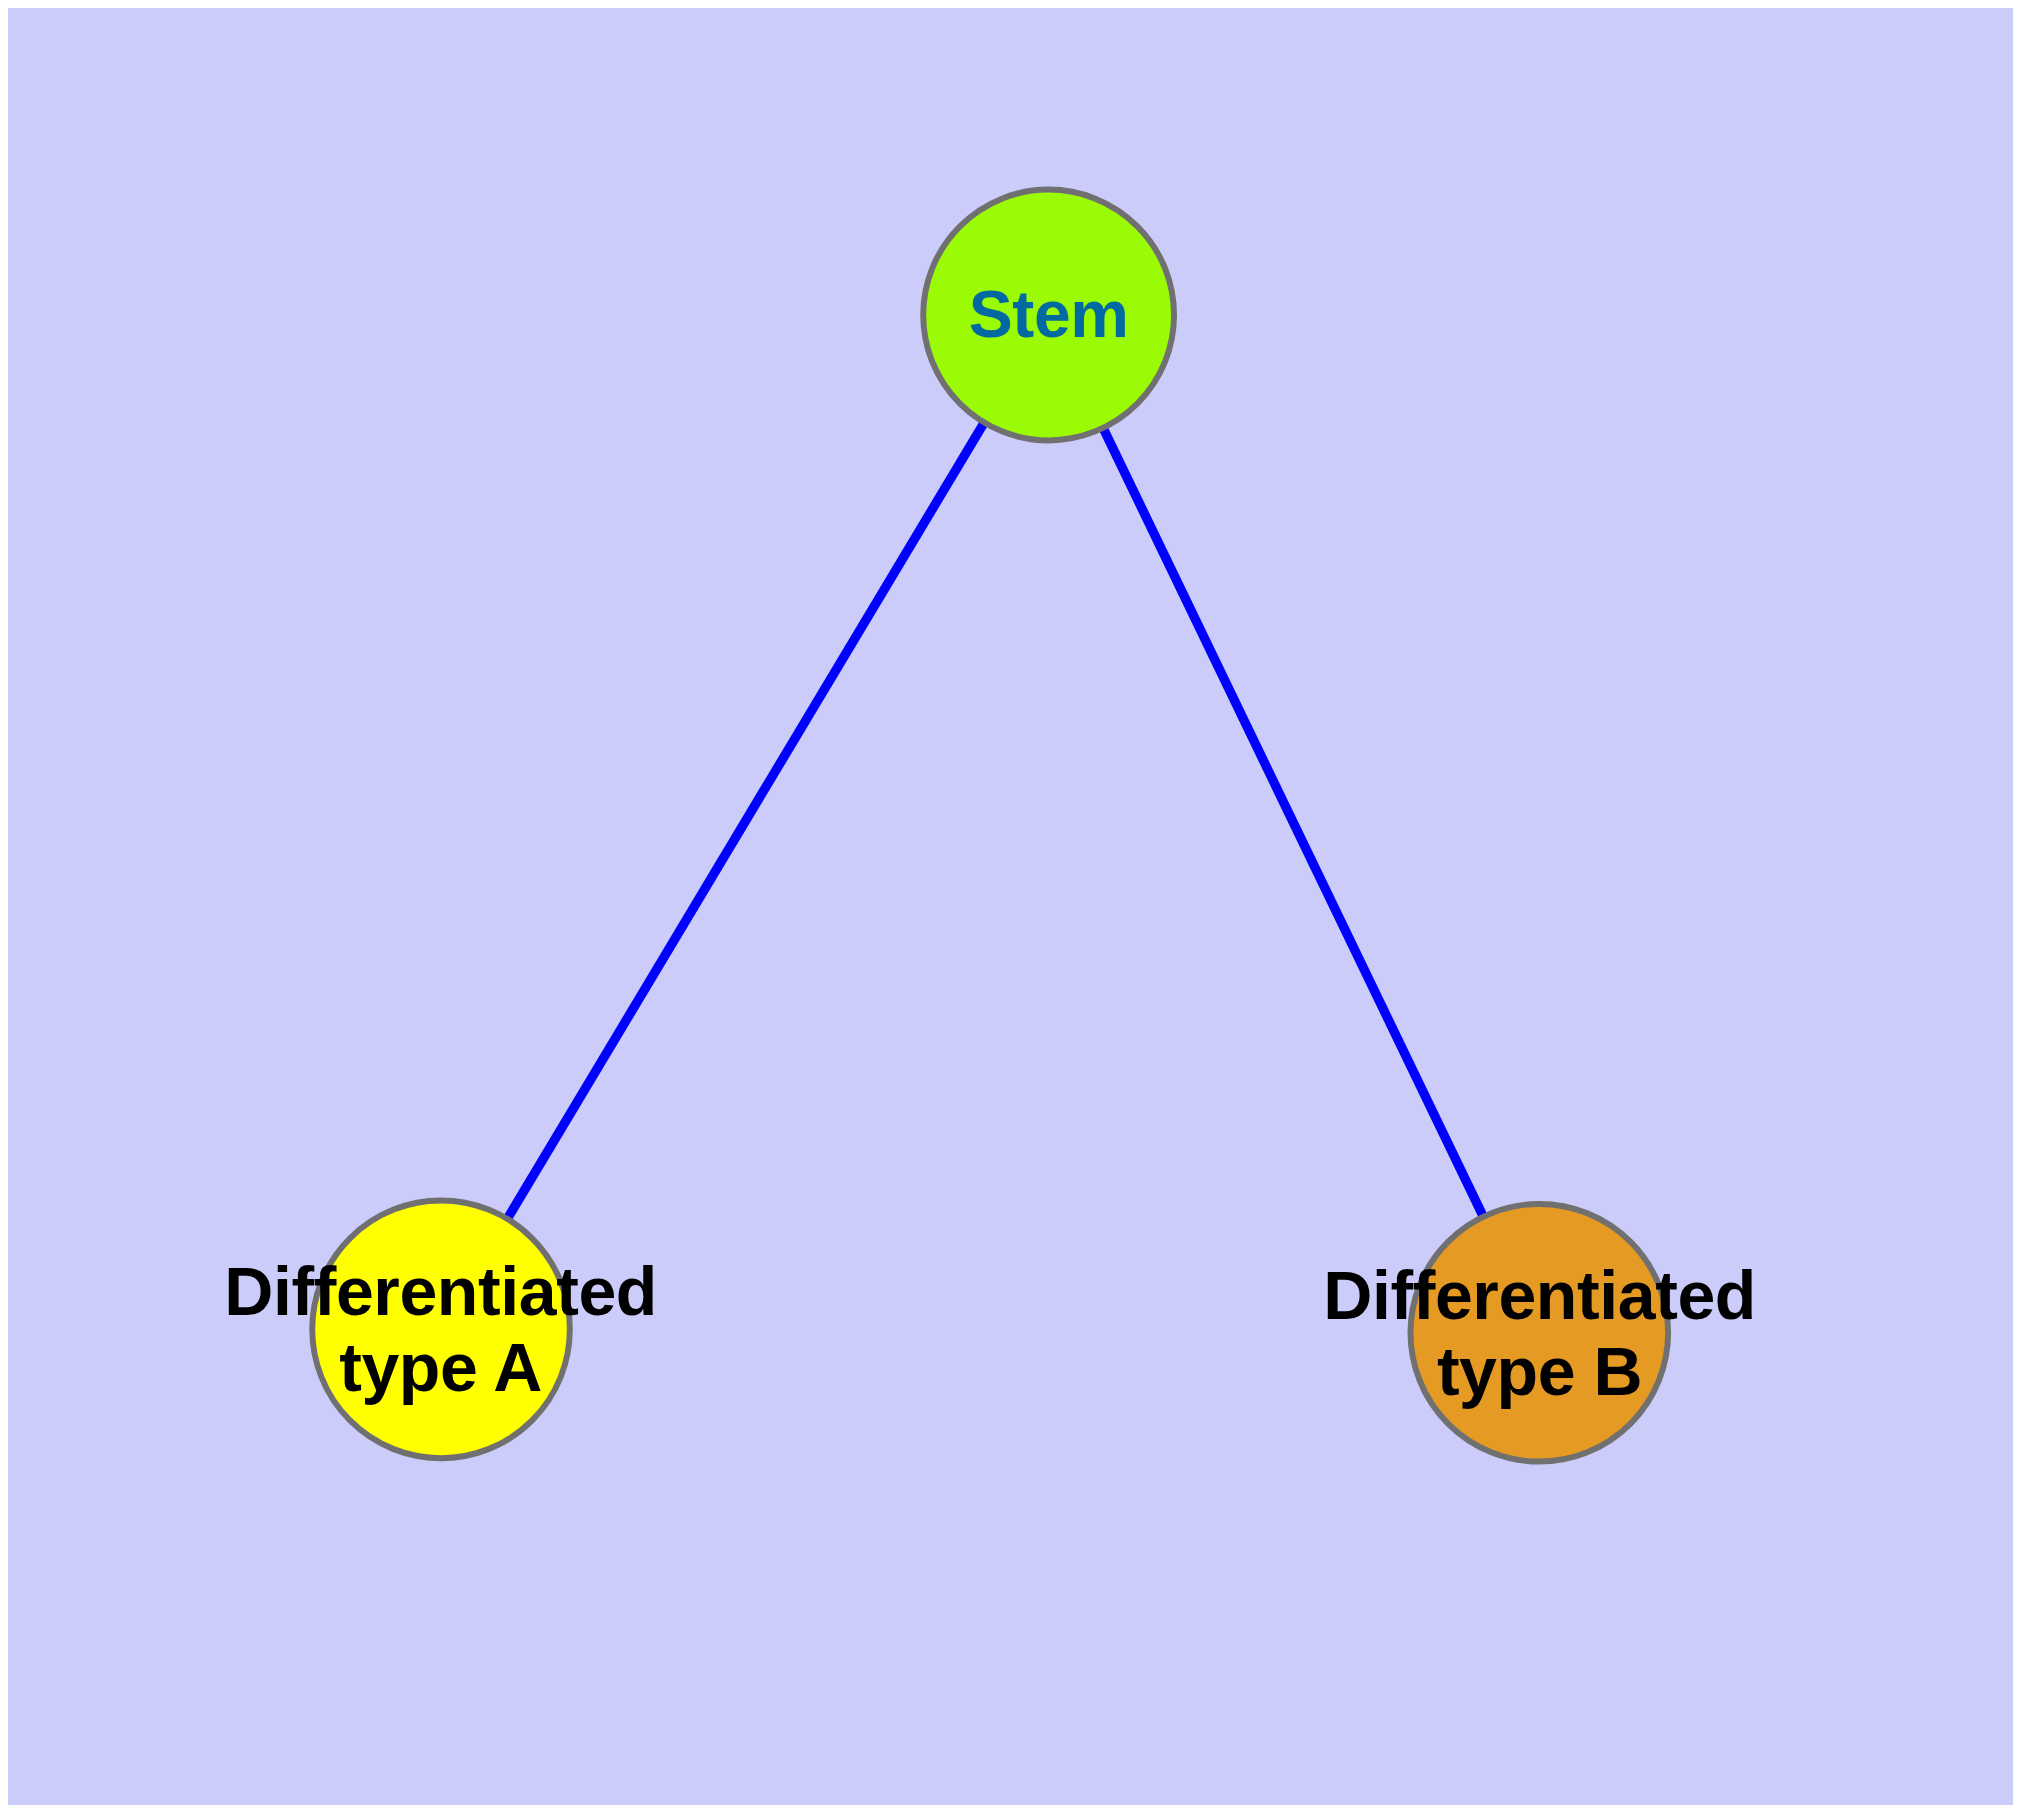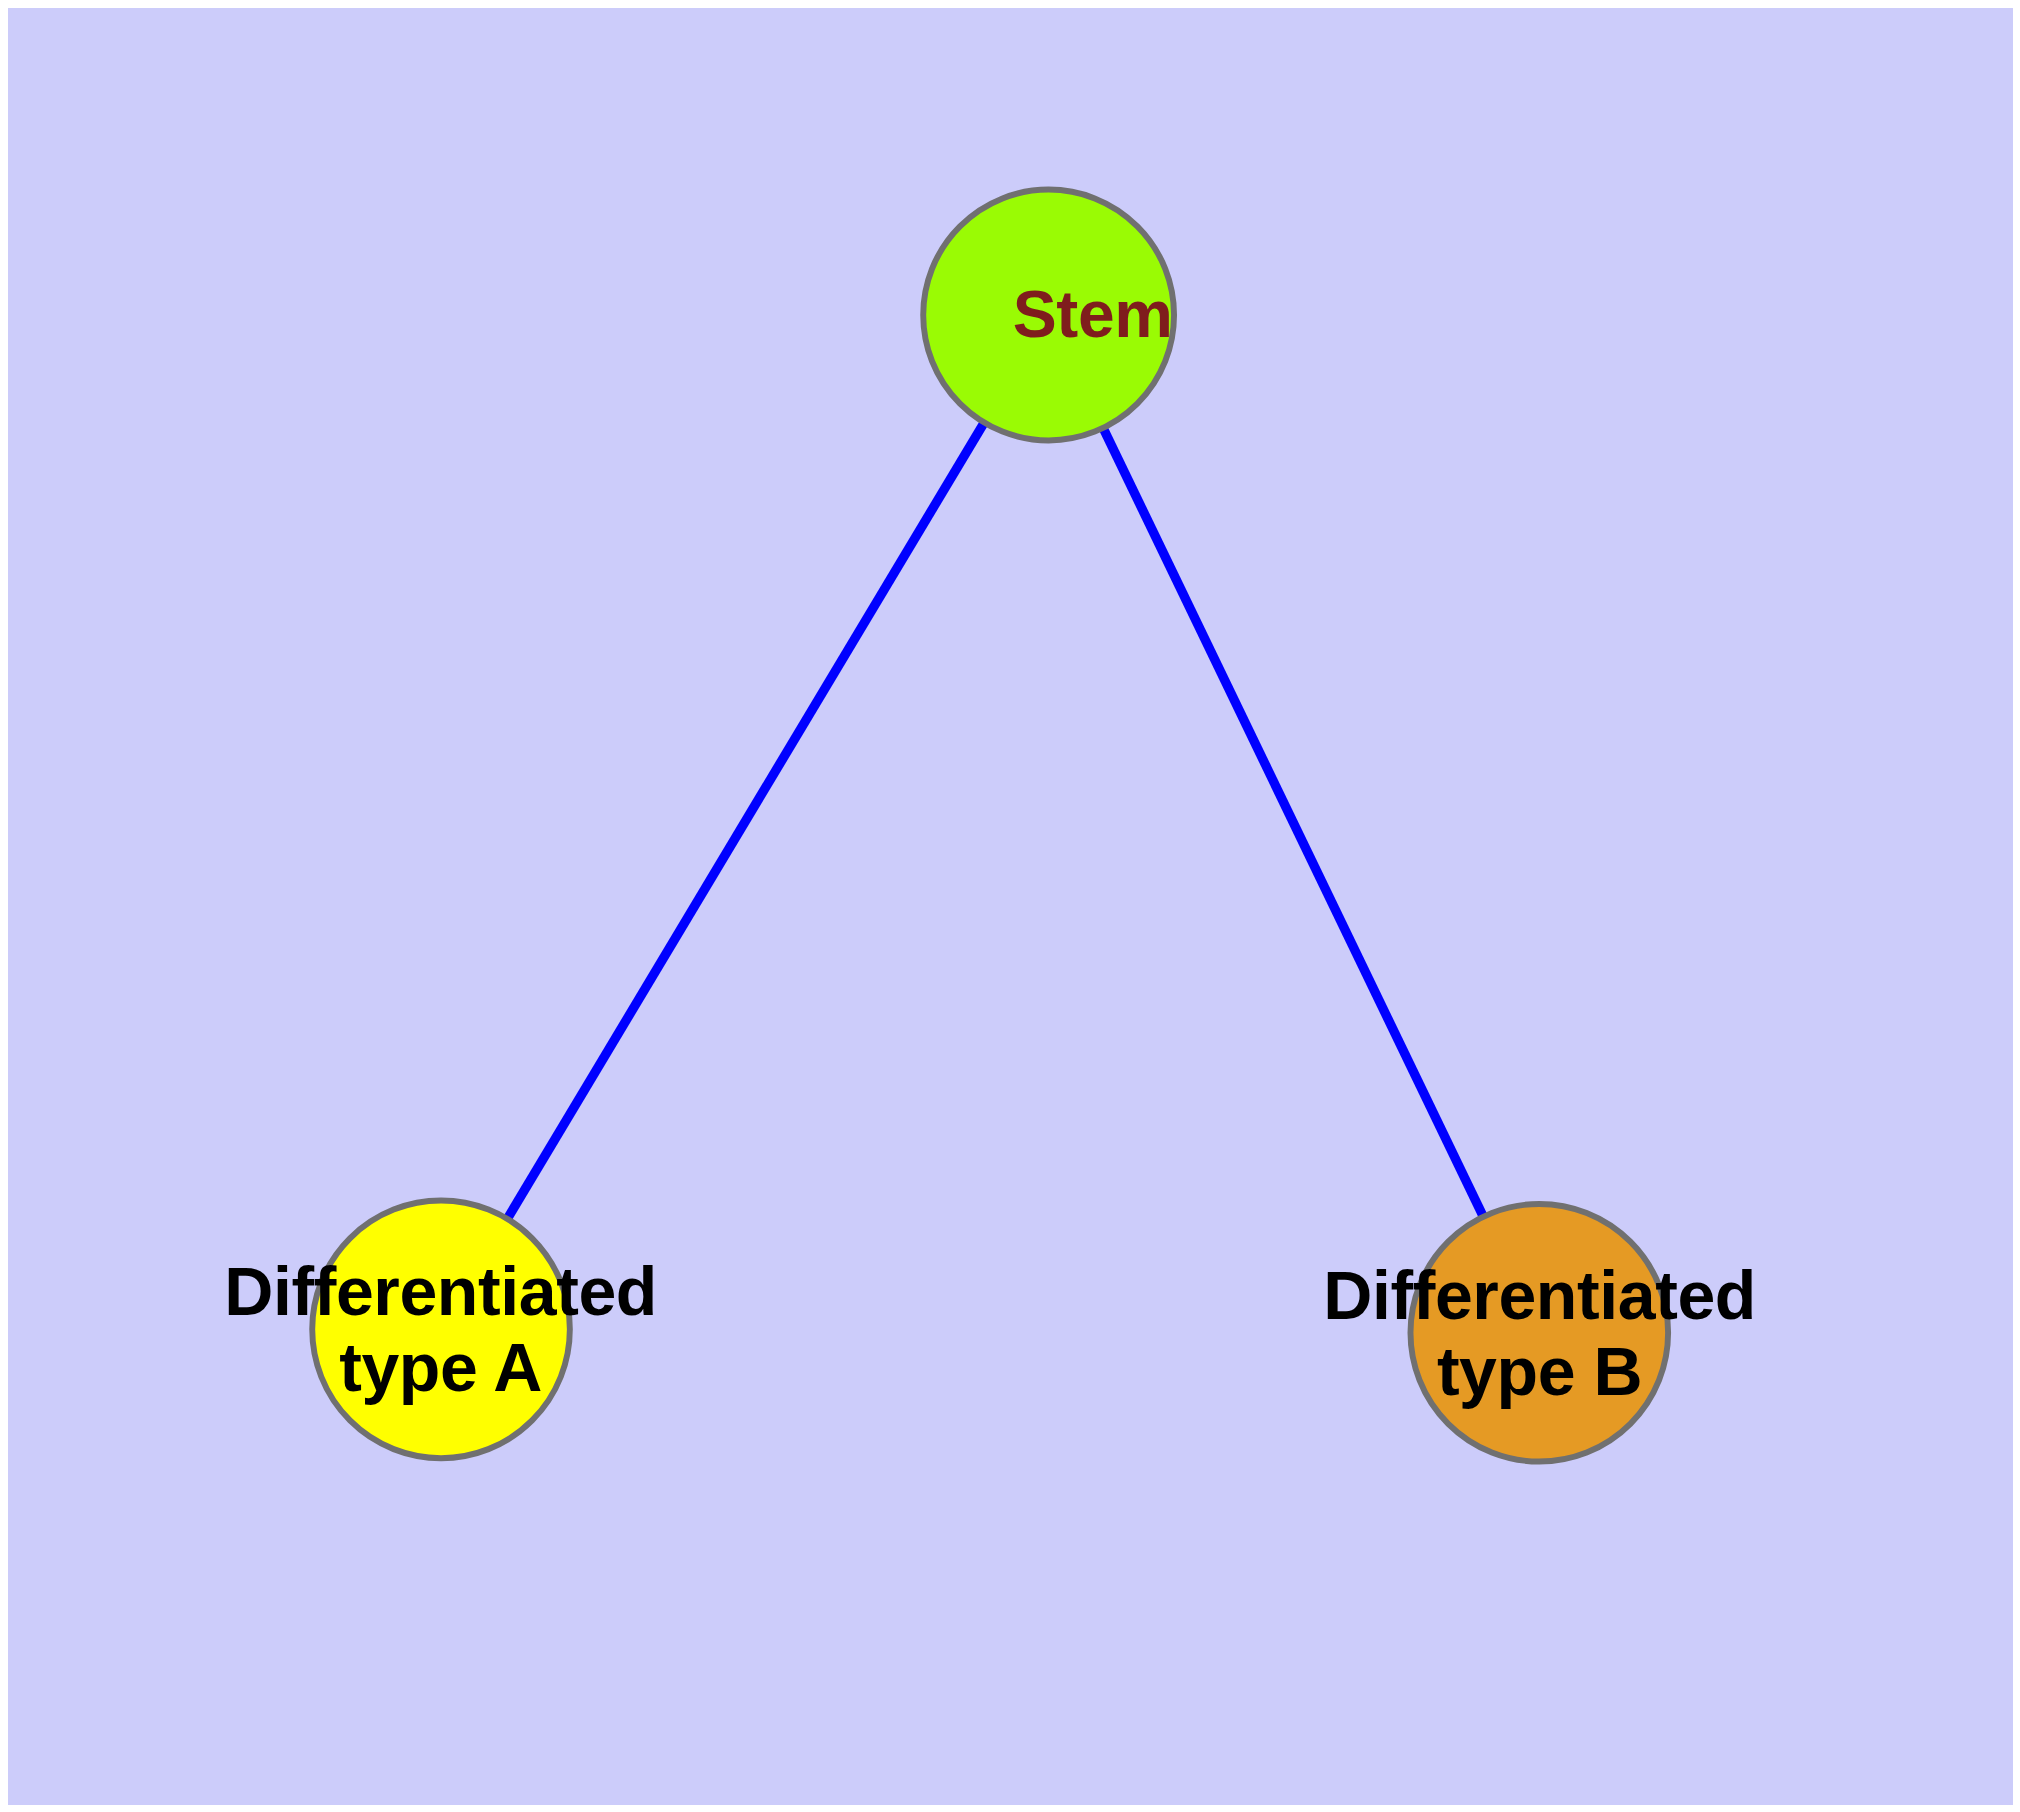--- a/index.html
+++ b/index.html
@@ -61,21 +61,21 @@
           <line x1="1228" y1="362" x2="1807" y2="1563" stroke="#0000ff" stroke-width="11"></line>
         </g>
       <g id="node-layer">
           <circle cx="1228" cy="362" r="148" fill="#9afb04" stroke="#707070" stroke-width="7"></circle>
           <circle cx="511" cy="1559" r="152" fill="#ffff00" stroke="#707070" stroke-width="7"></circle>
           <circle cx="1807" cy="1563" r="152" fill="#e59a24" stroke="#707070" stroke-width="7"></circle>
         </g>
     </svg>
 
     <div id="label-layer">
-        <div class="node-label label-stem" style="left: 1041px; top: 307px; font-size: 66px; color: #7f1d1d; margin-left: 44px;">Stem</div>
+        <div class="node-label label-stem" style="left: 1041px; top: 307px; font-size: 66px; color: #0369a1;">Stem</div>
         <div class="node-label label-diff" style="left: 433px; top: 1321px; font-size: 68px; color: rgb(0, 0, 0);">Differentiated
 type A</div>
         <div class="node-label label-diff" style="left: 1532px; top: 1325px; font-size: 68px; color: rgb(0, 0, 0);">Differentiated
 type B</div>
       </div>
 
   </div>
 </div>
 
 

